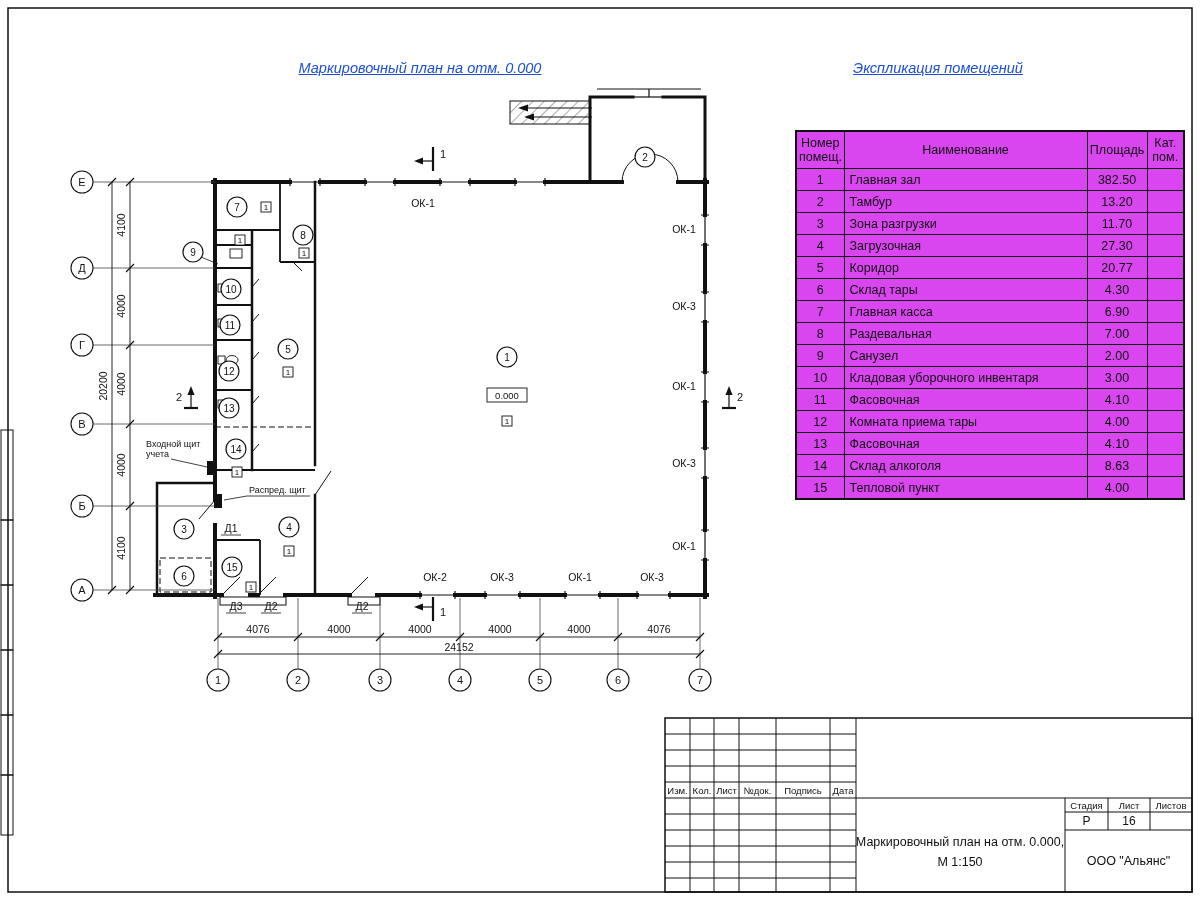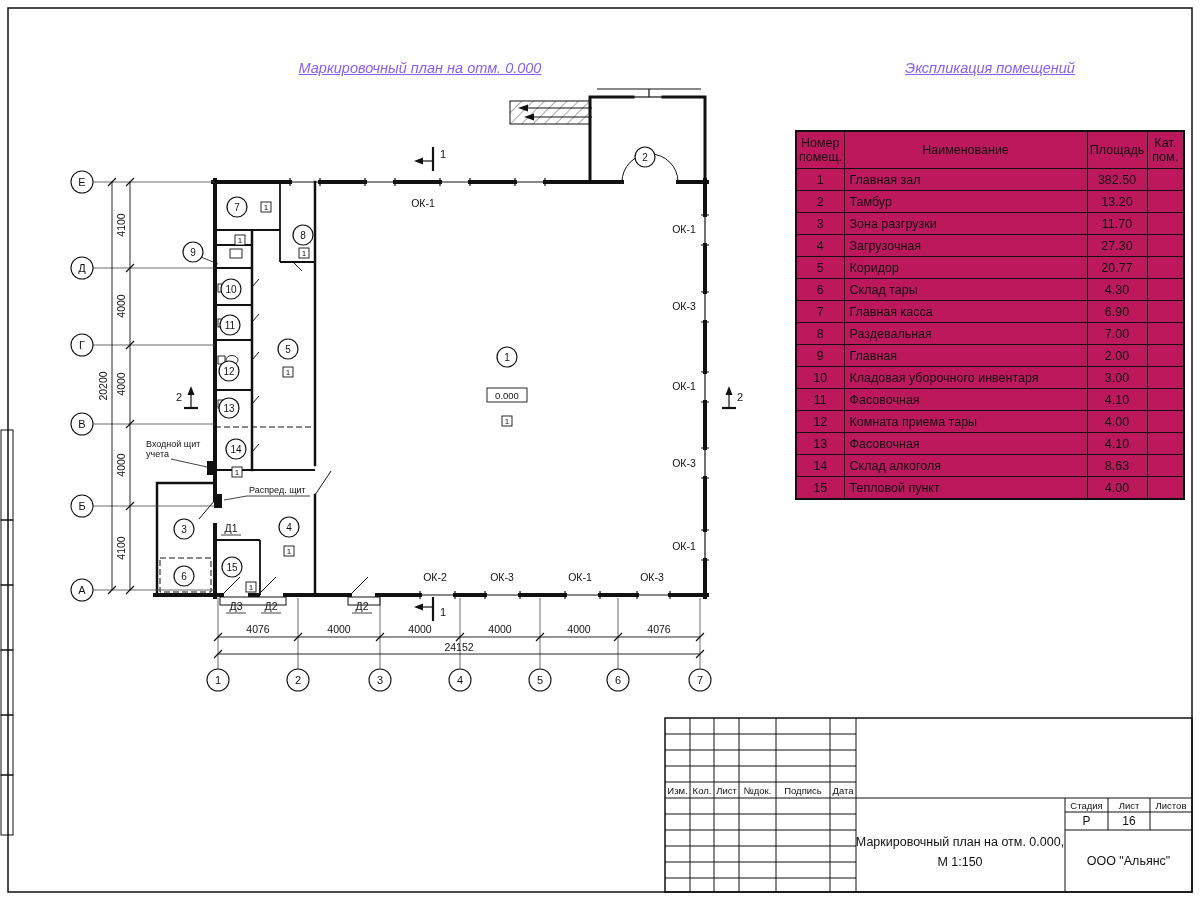--- a/index.html
+++ b/index.html
@@ -4,25 +4,25 @@
 <style>
   html,body{margin:0;padding:0;background:#e8e8e8;}
   .page{position:relative;width:1200px;height:900px;background:#fff;overflow:hidden;
         font-family:"Liberation Sans",sans-serif;color:#111;}
   .plan-svg{position:absolute;left:0;top:0;width:1200px;height:900px;}
   svg text{font-family:"Liberation Sans",sans-serif;fill:#111;}
   .mid{text-anchor:middle}.end{text-anchor:end}
   .t7{font-size:8px}.t9{font-size:9px}.t95{font-size:9.5px}.t10{font-size:10px}
   .t105{font-size:10.5px}.t11{font-size:11px}.t12{font-size:12px}.t125{font-size:12.5px}
   .sheet-title{position:absolute;font-style:italic;font-size:14.5px;text-decoration:underline;
-               text-align:center;color:#8b5cf6;}
+               text-align:center;color:#1d4ed8;}
   .plan-title{left:265px;top:60px;width:310px;}
-  .expl-title{left:895px;top:60px;width:190px;}
+  .expl-title{left:843px;top:60px;width:190px;}
   table.expl{position:absolute;left:795px;top:130px;width:388px;border-collapse:collapse;
-             table-layout:fixed;font-size:12.5px;background:#be185d;border:2px solid #111;}
+             table-layout:fixed;font-size:12.5px;background:#d946ef;border:2px solid #111;}
   table.expl th,table.expl td{border:1px solid #111;height:21px;padding:0 5px;
              overflow:hidden;white-space:nowrap;font-weight:normal;}
   table.expl thead th{height:36px;text-align:center;padding:0 2px;}
   table.expl thead th span{display:block;line-height:1.15;}
   .c{text-align:center}.r{text-align:right}
 </style>
 </head>
 <body>
 
 <div class="page">
@@ -371,21 +371,21 @@
           <td></td>
         </tr>
     <tr>
           <td class="c">8</td>
           <td>Раздевальная</td>
           <td class="c">7.00</td>
           <td></td>
         </tr>
     <tr>
           <td class="c">9</td>
-          <td>Главная</td>
+          <td>Санузел</td>
           <td class="c">2.00</td>
           <td></td>
         </tr>
     <tr>
           <td class="c">10</td>
           <td>Кладовая уборочного инвентаря</td>
           <td class="c">3.00</td>
           <td></td>
         </tr>
     <tr>

